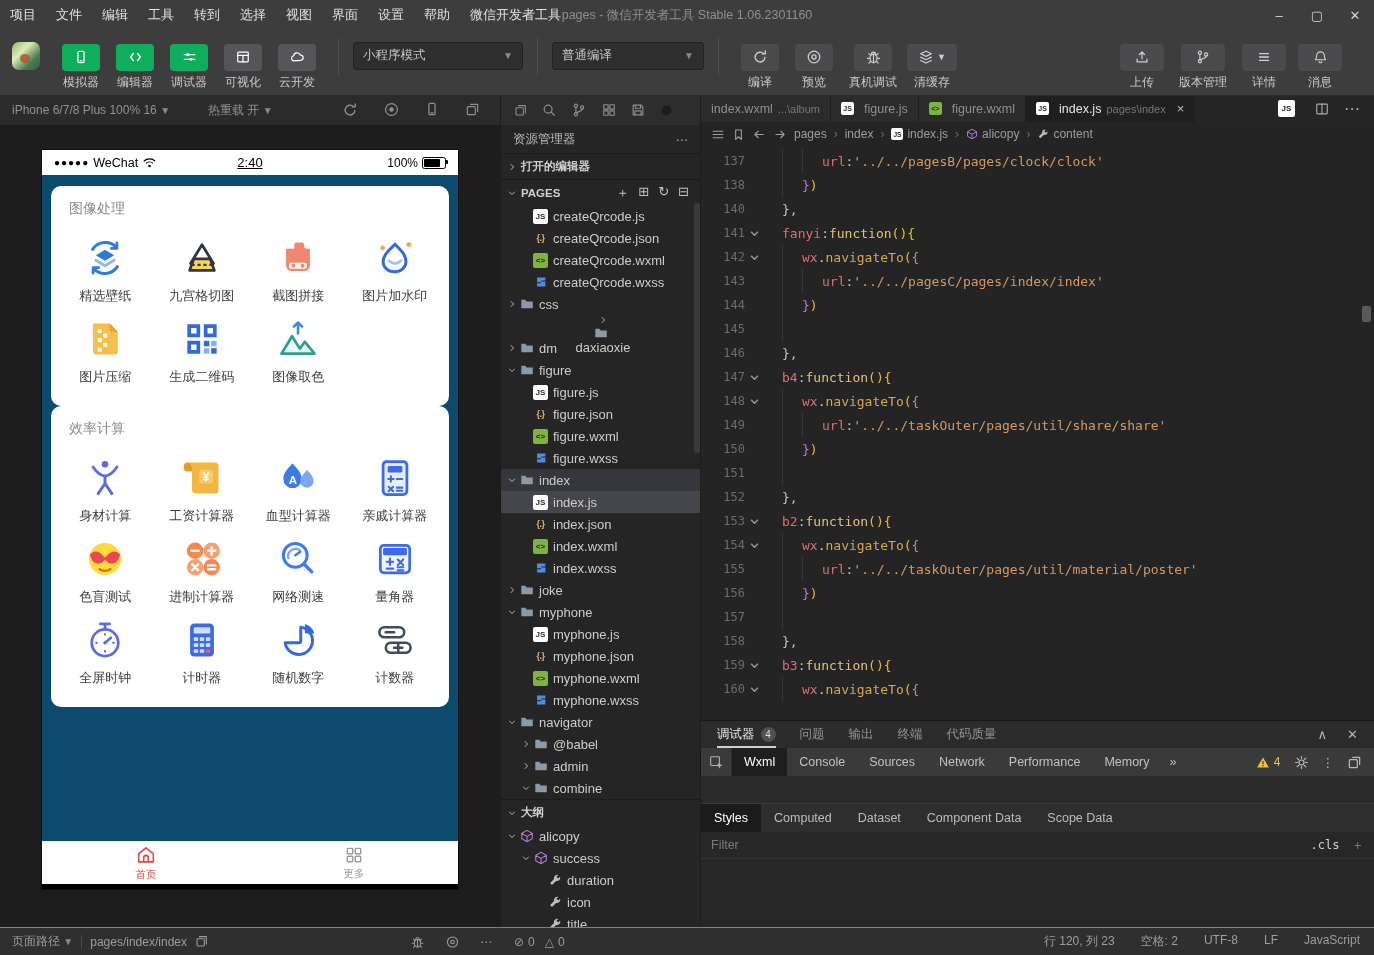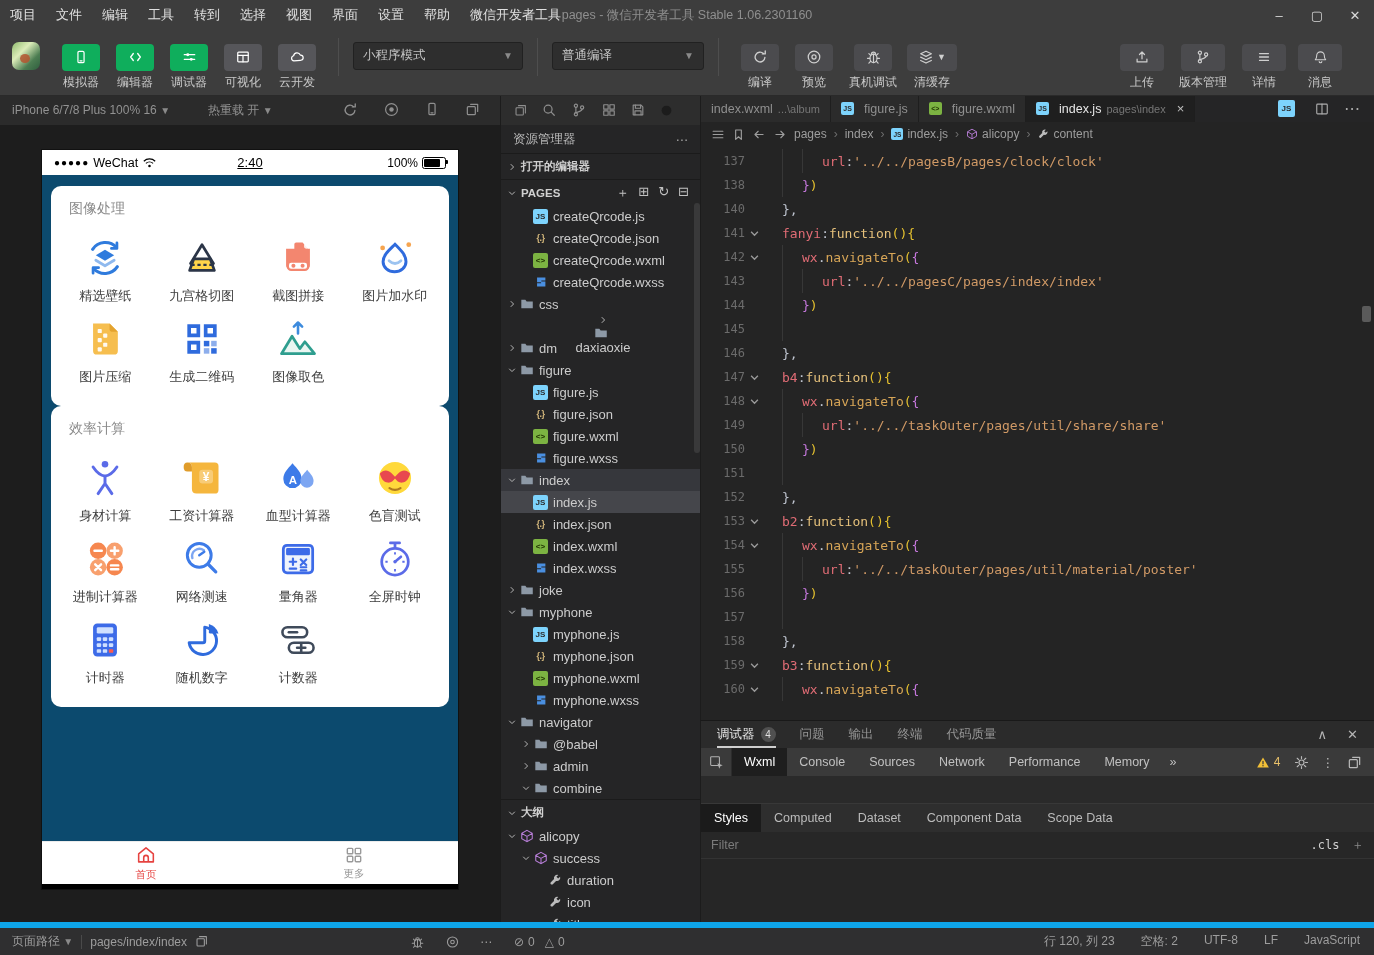--- a/index.html
+++ b/index.html
@@ -77,21 +77,21 @@
   .exp-sec{height:25px;display:flex;align-items:center;border-top:1px solid #1b1b1b;font-size:11.5px;font-weight:bold;color:#d0d0d0;padding:0 4px;}
   .exp-sec .sec-label{margin-left:2px;}
   .exp-actions{margin-left:auto;display:flex;gap:9px;padding-right:8px;color:#c0c0c0;font-weight:normal;font-size:13px;}
   .exp-actions .ic{cursor:pointer;}
   .chev{width:14px;display:inline-flex;justify-content:center;flex-shrink:0;}
   .tree{position:relative;}
   .trow{height:22px;display:flex;align-items:center;font-size:13px;color:#cccccc;cursor:pointer;white-space:nowrap;}
   .trow.hl{background:#36373c;}
   .trow.sel{background:#45464b;}
   .fic{width:15px;height:15px;display:inline-flex;align-items:center;justify-content:center;margin-right:5px;flex-shrink:0;border-radius:2px;font-weight:bold;}
-  .fic-js{background:#7dd3fc;color:#2b2b2b;font-size:8px;}
+  .fic-js{background:#ffffff;color:#2b2b2b;font-size:8px;}
   .fic-json{color:#d7ba7d;font-size:9px;letter-spacing:-.5px;}
   .fic-wxml{background:#7cb342;color:#203300;font-size:8px;}
   .fic svg{width:14px;height:14px;}
   .exp-scroll{position:absolute;right:1px;top:78px;width:6px;height:250px;background:#4a4a4a;border-radius:3px;opacity:.55;}
   
   .editor{position:absolute;left:700px;top:95px;right:0;height:625px;background:#242424;border-left:1px solid #1c1c1c;display:flex;flex-direction:column;}
   .etabs{height:27px;background:#252526;display:flex;align-items:stretch;}
   .etab{display:flex;align-items:center;gap:5px;padding:0 10px;font-size:12.5px;color:#8f8f8f;background:#2b2b2b;border-right:1px solid #1e1e1e;cursor:pointer;white-space:nowrap;}
   .etab.active{background:#1f1f1f;color:#e6e6e6;}
   .etab .hint{font-size:11px;color:#767676;}
@@ -132,21 +132,21 @@
   .dt-right .ic{color:#b8b8b8;cursor:pointer;}
   .dt-strip{height:26px;background:#2a2a2a;border-bottom:1px solid #383838;}
   .styles-tabs{height:28px;background:#2e2e2e;display:flex;align-items:center;font-size:12.5px;color:#bcbcbc;}
   .st-tab{padding:0 13px;height:100%;display:flex;align-items:center;cursor:pointer;}
   .st-tab.active{background:#1b1b1b;color:#fff;}
   .filter-row{height:26px;background:#272727;border-bottom:1px solid #333;display:flex;align-items:center;padding:0 10px;font-size:12.5px;}
   .filter-text{color:#7b7b7b;}
   .cls-btn{margin-left:auto;color:#d0d0d0;font-family:"DejaVu Sans Mono",monospace;font-size:12px;cursor:pointer;}
   .plus-btn{color:#8a8a8a;margin-left:12px;cursor:pointer;}
   
-  .statusbar{position:absolute;left:0;bottom:0;right:0;height:27px;background:#2f2f30;border-top:6px solid #0ea5e9;
+  .statusbar{position:absolute;left:0;bottom:0;right:0;height:27px;background:#2f2f30;border-top:1px solid #0ea5e9;
              display:flex;align-items:center;font-size:12px;color:#9d9d9d;z-index:30;}
   .sb-left{display:flex;align-items:center;gap:8px;padding-left:12px;}
   .sb-div{width:1px;height:14px;background:#4a4a4a;}
   .sb-icons{position:absolute;left:410px;display:flex;gap:20px;color:#9d9d9d;}
   .sb-errs{position:absolute;left:514px;display:flex;align-items:center;gap:10px;}
   .sb-err-item{display:flex;align-items:center;gap:4px;}
   .sb-right{margin-left:auto;display:flex;gap:26px;padding-right:14px;white-space:nowrap;}
   .sb-right span{cursor:pointer;}
 </style>
 </head>
@@ -469,20 +469,32 @@
             </div>
             <div class="g-item">
               <span class="g-ico">
                 <svg viewBox="0 0 48 48">
                   <path d="M18 8 c5.5 6.5 10 10.5 10 17 a10 10 0 0 1 -20 0 C8 18.5 12.5 14.5 18 8 Z" fill="#3d7be8"></path>
                   <path d="M34 15 c4 5 7 7.8 7 12.4 a7.2 7.2 0 0 1 -14.4 0 C26.6 22.8 30 20 34 15 Z" fill="#7da6f2"></path>
                   <text x="18.5" y="30" font-size="12.5" font-weight="bold" fill="#fff" text-anchor="middle" font-family="sans-serif">A</text>
                 </svg>
               </span>
               <span class="g-label">血型计算器</span>
+            </div>
+            <div class="g-item">
+              <span class="g-ico">
+                <svg viewBox="0 0 48 48">
+                  <rect x="11" y="6" width="26" height="36" rx="4" fill="#e7edf9" stroke="#3d6be8" stroke-width="3"></rect>
+                  <rect x="16" y="11" width="16" height="7" rx="1.5" fill="#3d6be8"></rect>
+                  <g stroke="#3d6be8" stroke-width="2.2" stroke-linecap="round" fill="none">
+                    <path d="M16.5 25 h6 M19.5 22 v6 M26 25 h6 M17 33.5 l5 5 M22 33.5 l-5 5 M26 34.5 h6 M26 38 h6"></path>
+                  </g>
+                </svg>
+              </span>
+              <span class="g-label">亲戚计算器</span>
             </div>
             <div class="g-item">
               <span class="g-ico">
                 <svg viewBox="0 0 48 48">
                   <circle cx="24" cy="24" r="17.5" fill="#ffd93b"></circle>
                   <path d="M7.5 19 c4 -4.5 9 -4 12.5 -.5 l4 4 4 -4 c3.5 -3.5 8.5 -4 12.5 .5 c-1 5 -4 9.5 -8.5 10 c-3.5 .5 -6 -2 -8 -4.5 c-2 2.5 -4.5 5 -8 4.5 C11.5 28.5 8.5 24 7.5 19 Z" fill="#e8484f"></path>
                   <path d="M18 35 q6 4 12 0" stroke="#b07a1f" stroke-width="2.4" fill="none" stroke-linecap="round"></path>
                 </svg>
               </span>
               <span class="g-label">色盲测试</span>

